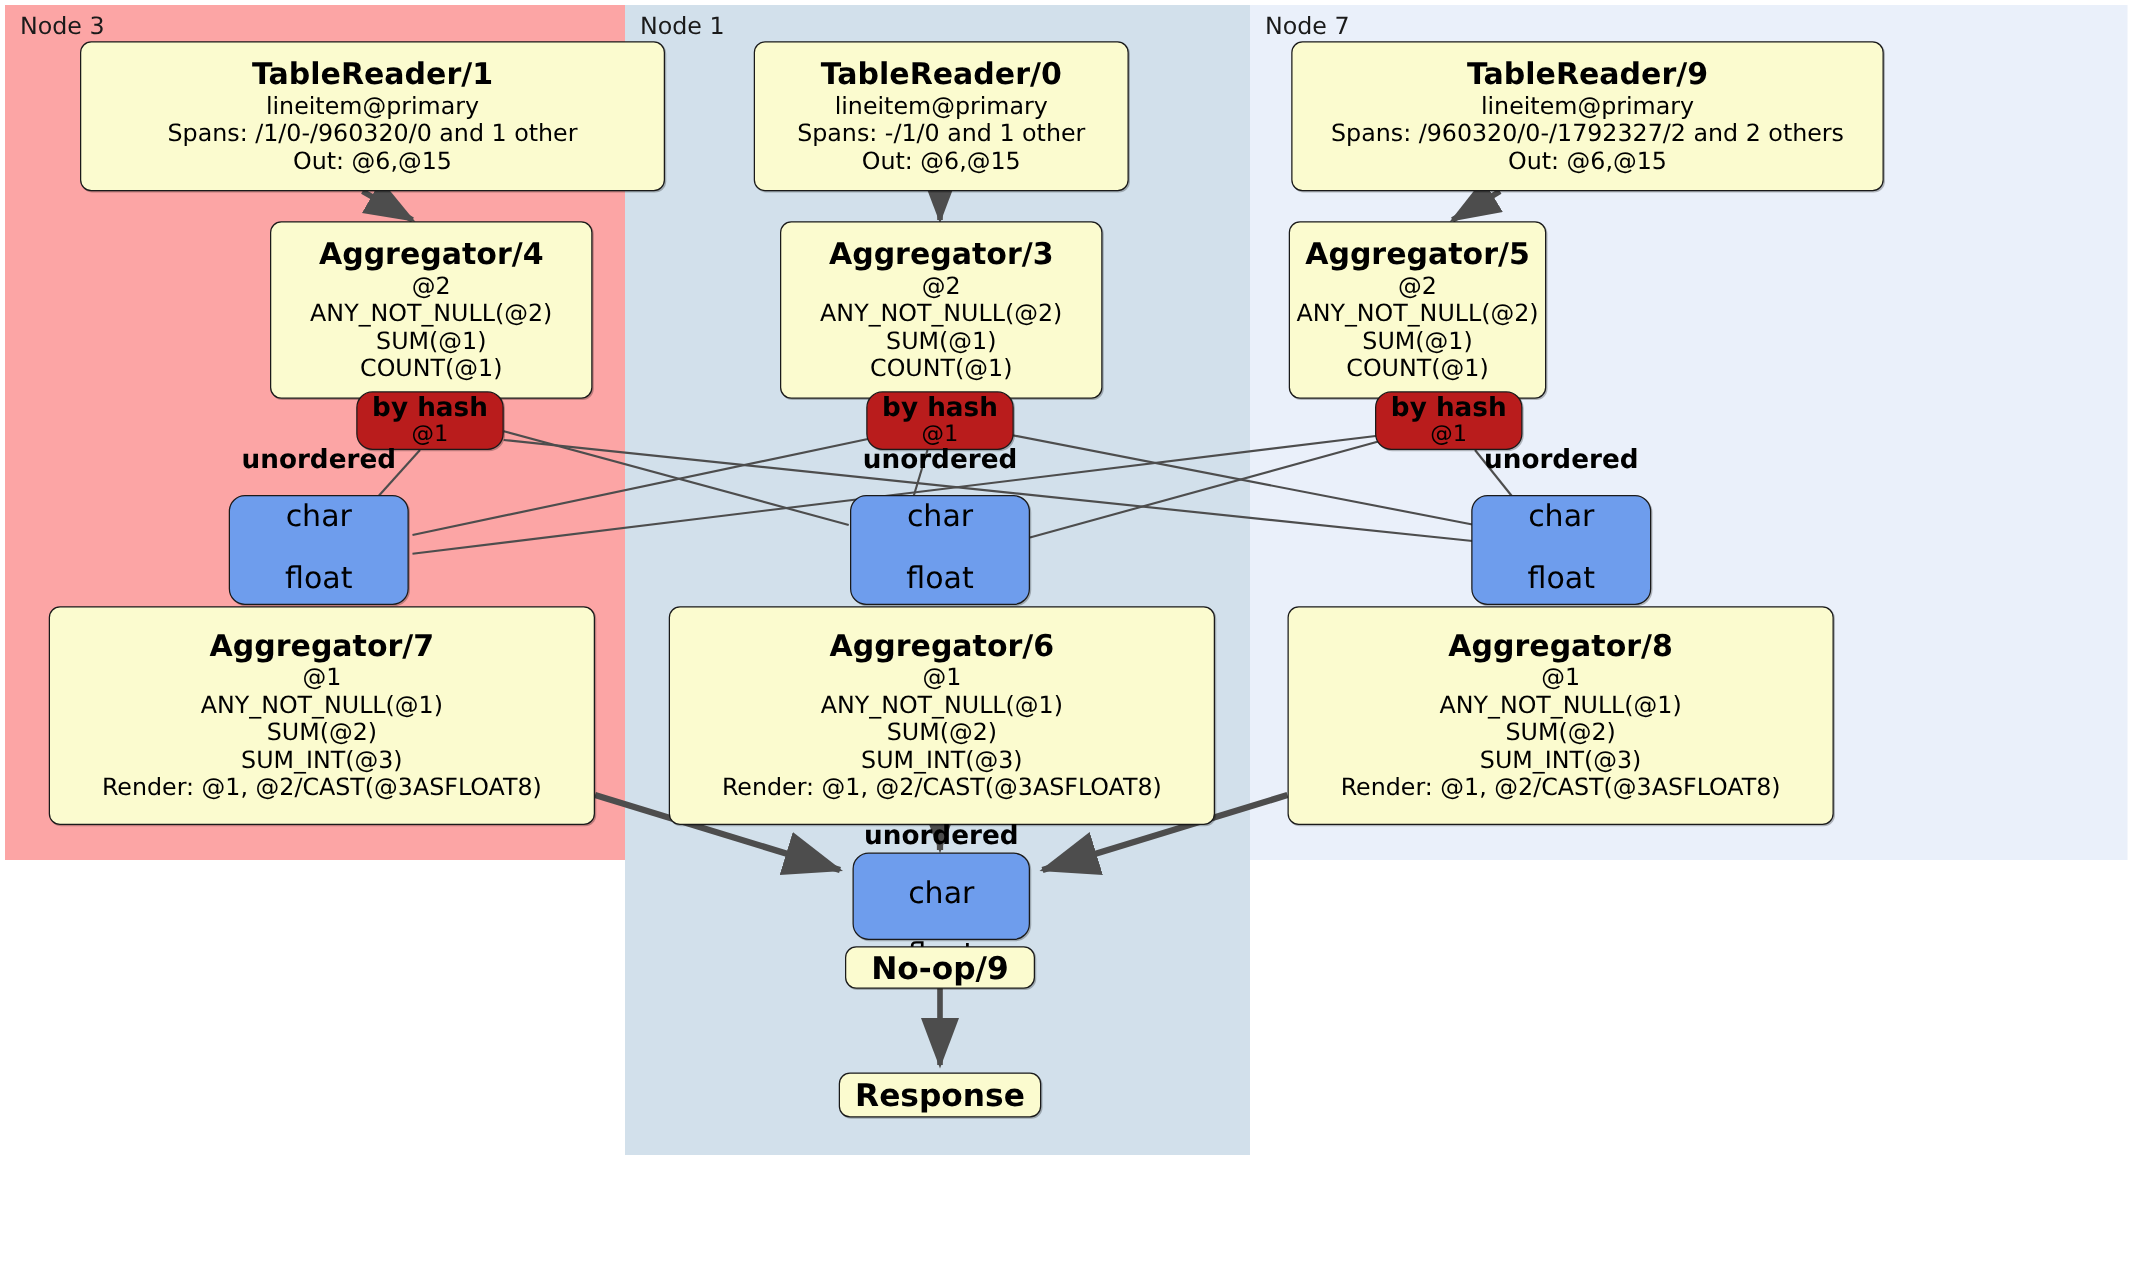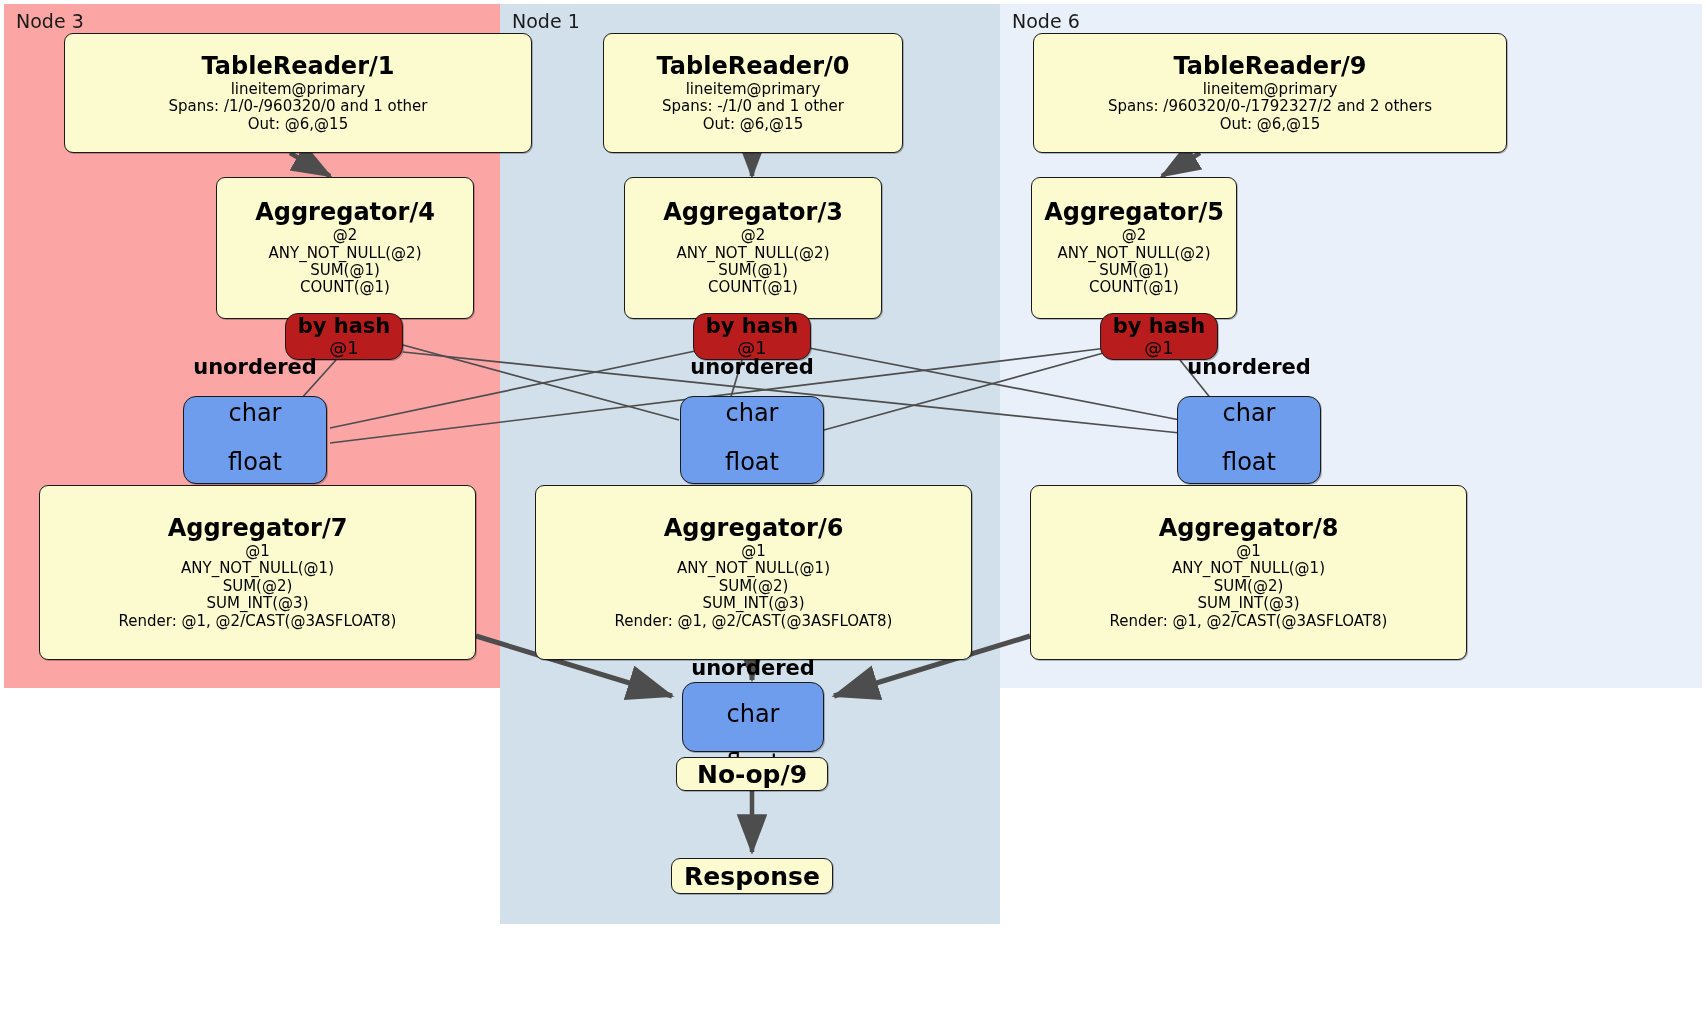--- a/index.html
+++ b/index.html
@@ -51,21 +51,21 @@
     align-items: center;
     padding: 3px 8px;
   }
   .gnode .title {
     font-weight: bold;
     font-size: 24px;
     letter-spacing: 0px;
     white-space: nowrap;
   }
   .gnode .line {
-    font-size: 15px;
+    font-size: 19px;
     white-space: nowrap;
   }
 
   
   .proc {
     background: #fbfbcf;
     border-radius: 9px;
     box-shadow: 1px 1px 0 rgba(0,0,0,0.25);
   }
   
@@ -102,21 +102,21 @@
 
 <div id="stage">
 
   <div class="node-panel" id="panel-node3">
     <div class="node-label">Node 3</div>
   </div>
   <div class="node-panel" id="panel-node1">
     <div class="node-label">Node 1</div>
   </div>
   <div class="node-panel" id="panel-node2">
-    <div class="node-label">Node 6</div>
+    <div class="node-label">Node 7</div>
   </div>
 
   <svg id="edges" viewBox="0 0 1706 1016">
     <defs>
       <marker id="arrow" markerWidth="10" markerHeight="10" refX="8.4" refY="3.4" orient="auto" markerUnits="strokeWidth">
         <path d="M0,0 L9,3.4 L0,6.8 z" fill="#4d4d4d"></path>
       </marker>
       <marker id="arrowThin" markerWidth="11" markerHeight="11" refX="9" refY="3.6" orient="auto" markerUnits="strokeWidth">
         <path d="M0,0 L9.5,3.6 L0,7.2 z" fill="#4d4d4d"></path>
       </marker>

